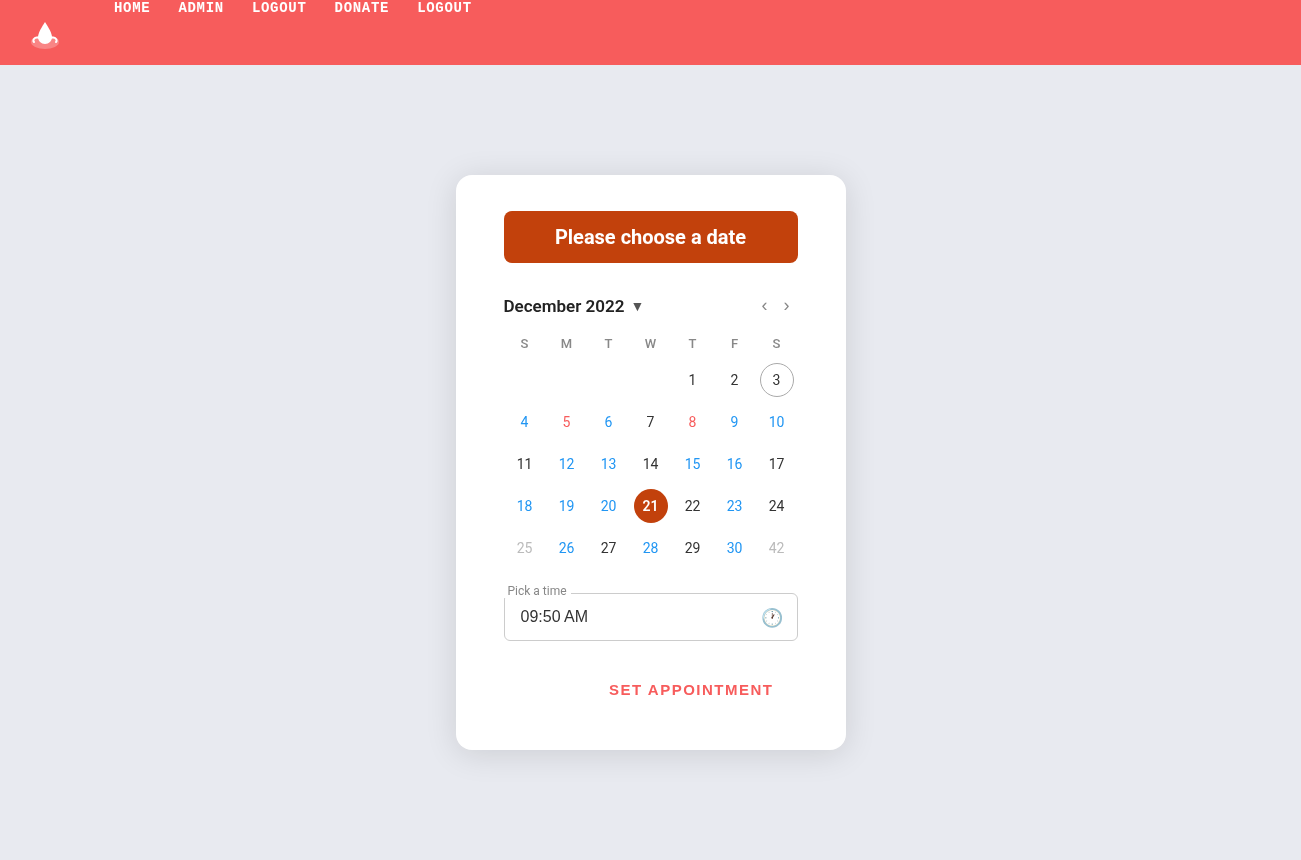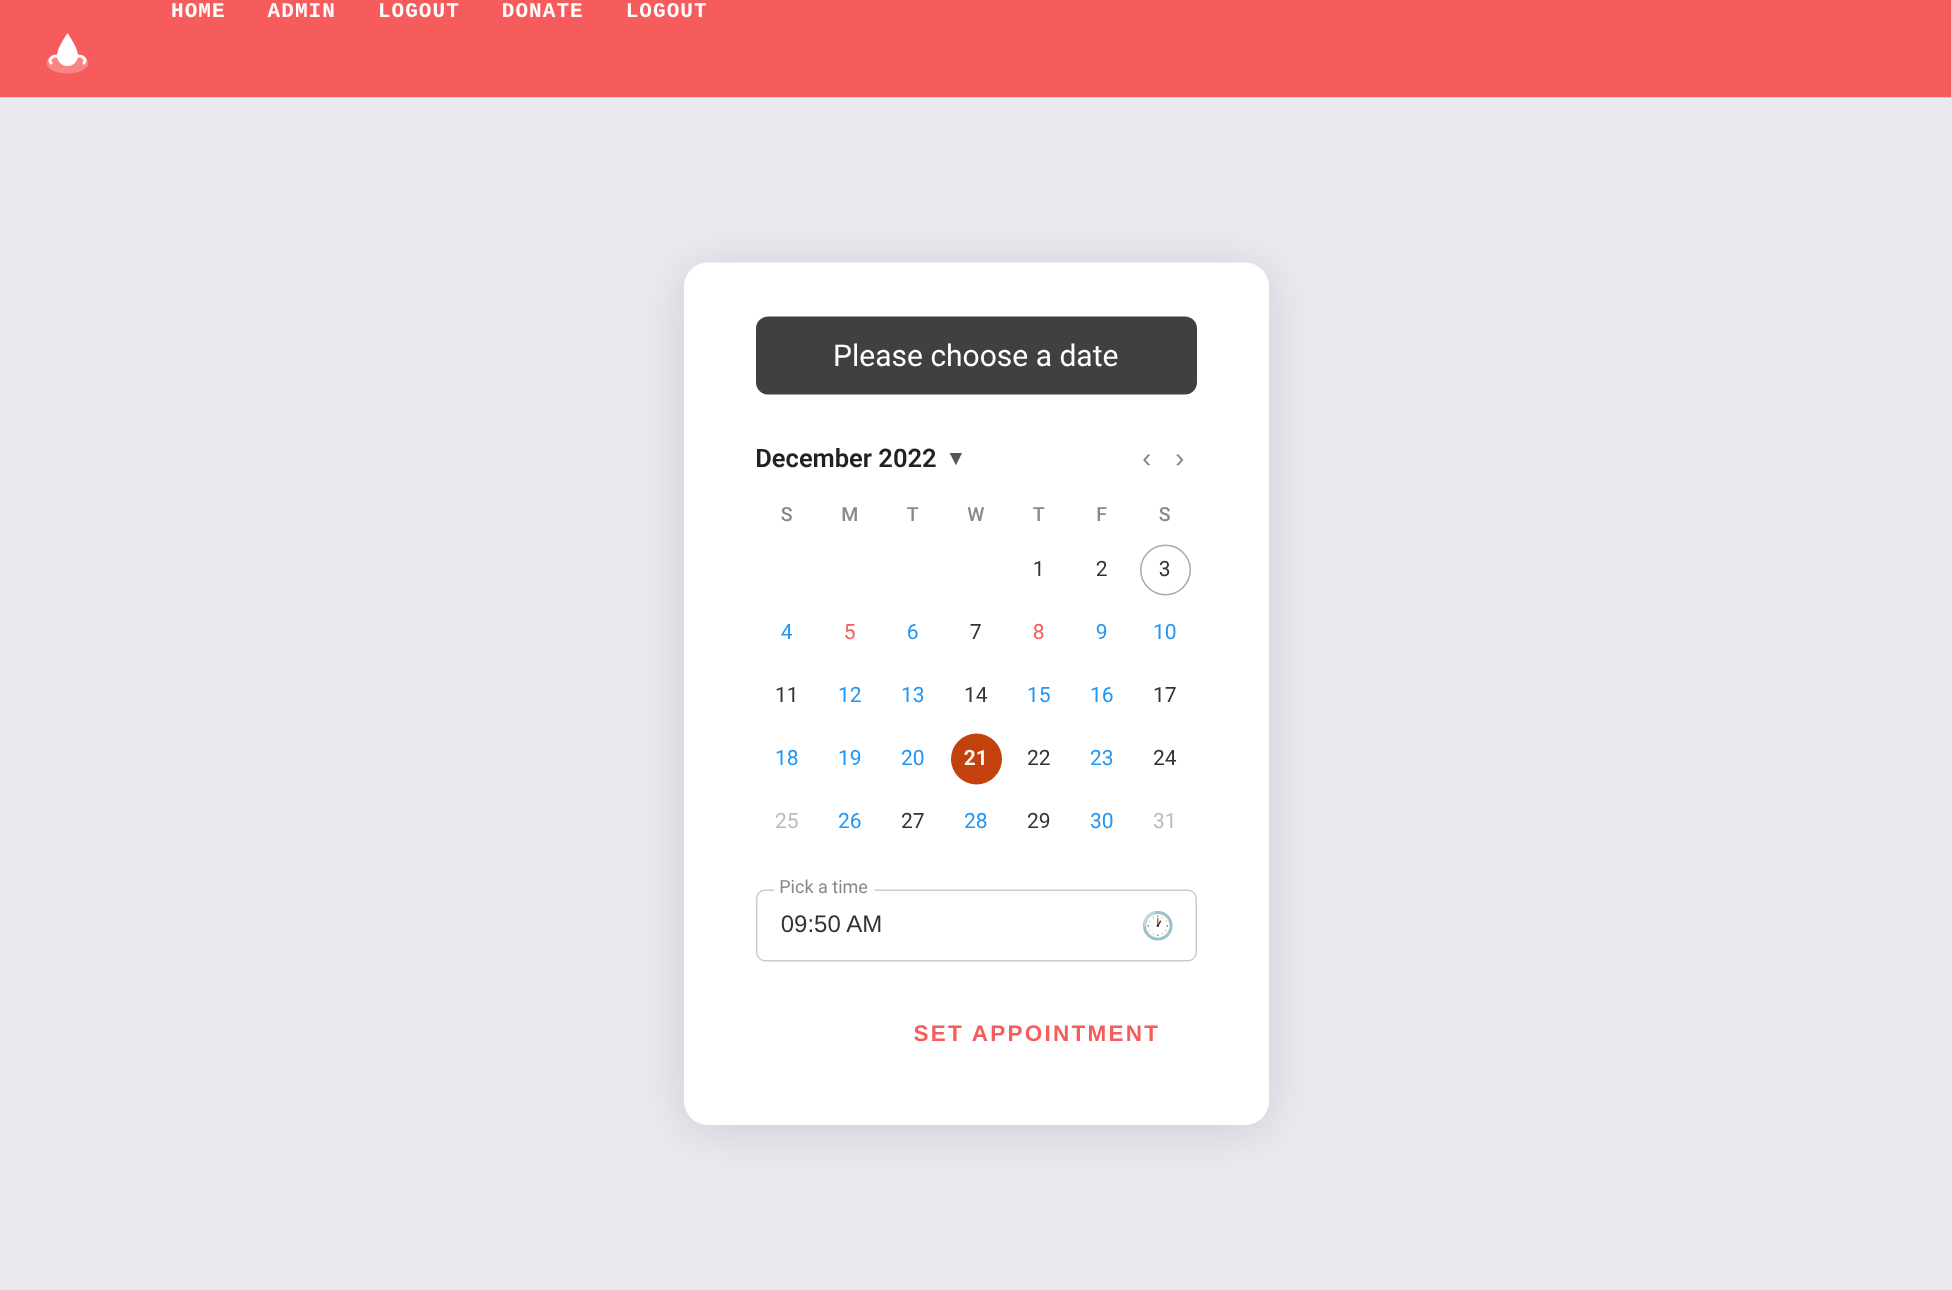--- a/index.html
+++ b/index.html
@@ -57,24 +57,24 @@
       padding: 36px 48px 40px 48px;
       width: 390px;
       box-shadow: 0 4px 32px rgba(0,0,0,0.12);
       display: flex;
       flex-direction: column;
       align-items: center;
     }
 
     
     .date-badge {
-      background: #404040;
+      background: #c2410c;
       color: white;
       font-size: 20px;
-      font-weight: 400;
+      font-weight: 700;
       border-radius: 8px;
       padding: 14px 28px;
       margin-bottom: 28px;
       text-align: center;
       width: 100%;
     }
 
     
     .calendar {
       width: 100%;
@@ -172,21 +172,21 @@
     
     .time-picker-container {
       width: 100%;
       margin-top: 24px;
       position: relative;
     }
 
     .time-picker-label {
       position: absolute;
       top: -9px;
-      left: 12px;
+      left: 0;
       background: white;
       font-size: 12px;
       color: #888;
       padding: 0 4px;
     }
 
     .time-picker-box {
       width: 100%;
       border: 1.5px solid #ccc;
       border-radius: 6px;
@@ -310,21 +310,21 @@
               <td><span class="cal-day blue">23</span></td>
               <td><span class="cal-day black">24</span></td>
             </tr>
             <tr>
               <td><span class="cal-day gray">25</span></td>
               <td><span class="cal-day blue">26</span></td>
               <td><span class="cal-day black">27</span></td>
               <td><span class="cal-day blue">28</span></td>
               <td><span class="cal-day black">29</span></td>
               <td><span class="cal-day blue">30</span></td>
-              <td><span class="cal-day gray">31</span></td>
+              <td><span class="cal-day gray">42</span></td>
             </tr>
           </tbody>
       </table>
     </div>
 
     <div class="time-picker-container">
       <span class="time-picker-label">Pick a time</span>
       <input class="time-picker-box" type="text" value="09:50 AM" style="">
       <span class="time-picker-icon">🕐</span>
     </div>

